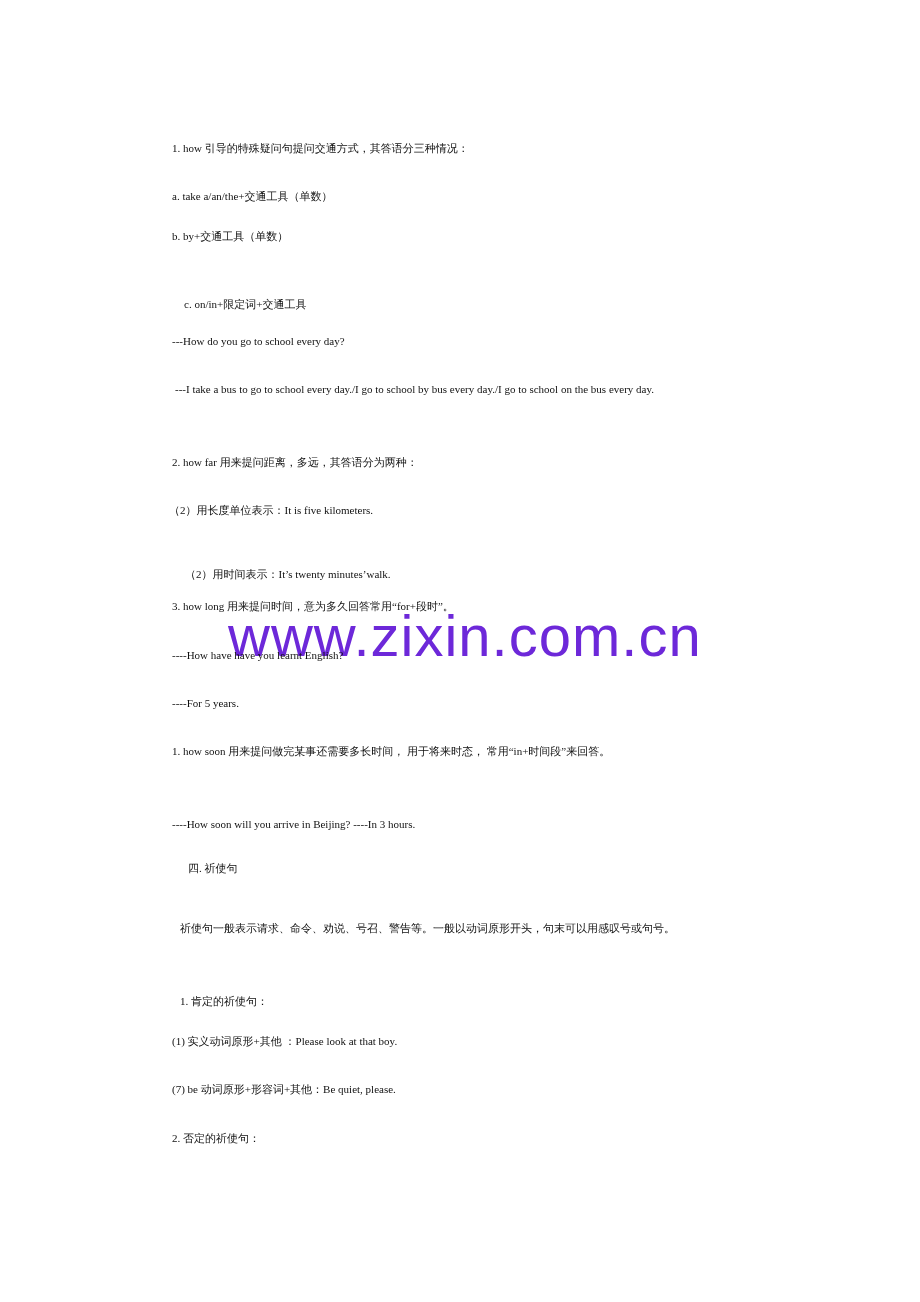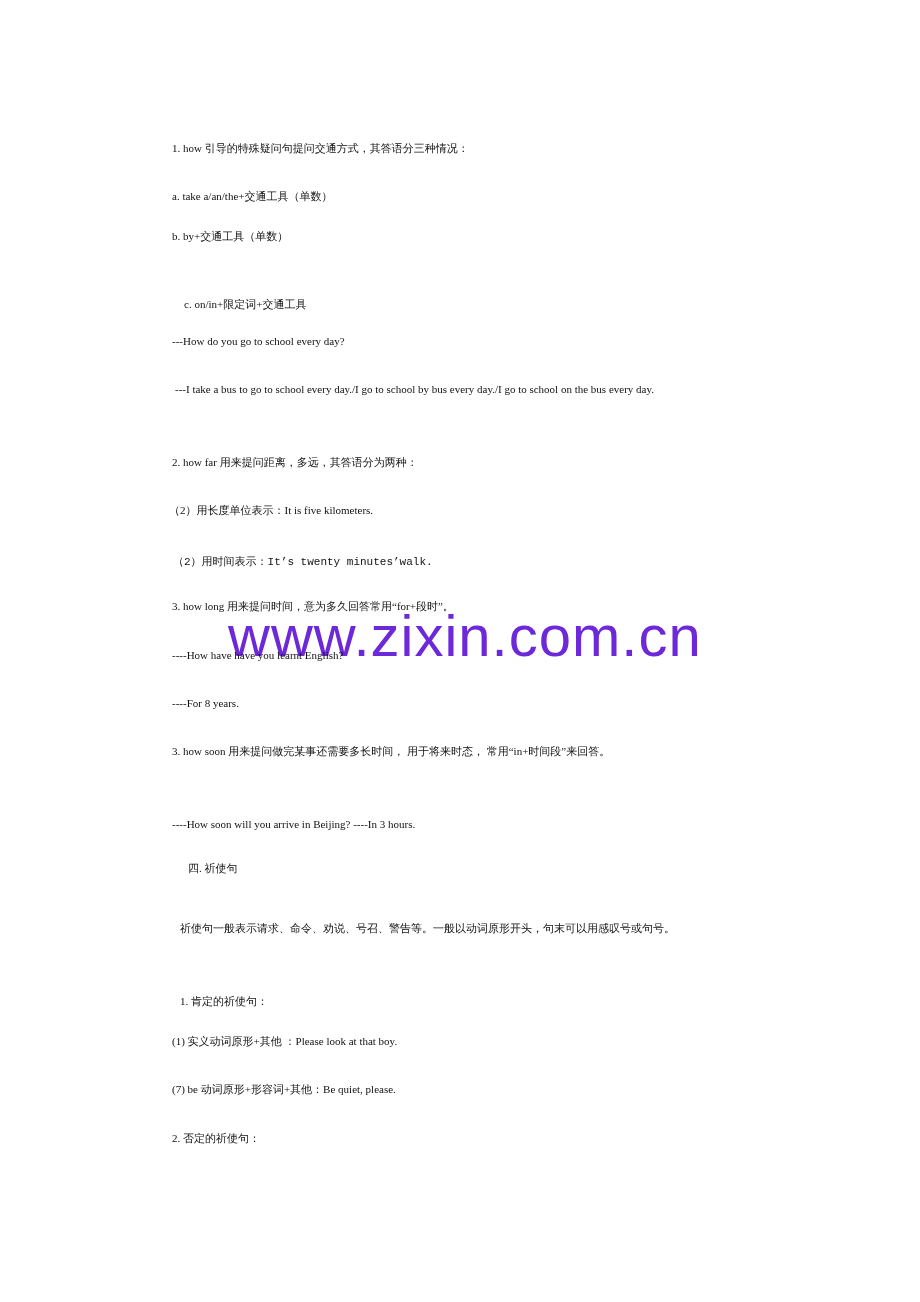--- a/index.html
+++ b/index.html
@@ -56,25 +56,25 @@
 
 <div class="page content">
   <p class="para" style="top:136px; margin:0;">1. how  引导的特殊疑问句提问交通方式，其答语分三种情况：</p>
   <p class="para" style="top:184px; margin:0;">a. take a/an/the+交通工具（单数）</p>
   <p class="para" style="top:224px; margin:0;">b. by+交通工具（单数）</p>
   <p class="para" style="top:280px; margin:12px;">c. on/in+限定词+交通工具</p>
   <p class="para" style="top:329px; margin:0;">---How do you go to school every day?</p>
   <p class="para indent-36" style="top:377px; margin:0;">---I take a bus to go to school every day./I go to school by bus every day./I go to school on the bus every day.</p>
   <p class="para" style="top:450px; margin:0;">2. how far  用来提问距离，多远，其答语分为两种：</p>
   <p class="para indent-30" style="top:498px; margin:0;">（2）用长度单位表示：It is five kilometers.</p>
-  <p class="para indent-30" style="top:546px; margin:4px;font-family:Liberation Mono, monospace;">（2）用时间表示：It’s twenty minutes’walk.</p>
+  <p class="para indent-30" style="top:546px; margin:16px;">（2）用时间表示：It’s twenty minutes’walk.</p>
   <p class="para" style="top:594px; margin:0;">3. how long  用来提问时间，意为多久回答常用“for+段时”。</p>
   <p class="para" style="top:643px; margin:0;">----How have have you learnt English?</p>
-  <p class="para" style="top:691px; margin:0;">----For 8 years.</p>
-  <p class="para" style="top:739px; margin:0;">3. how soon  用来提问做完某事还需要多长时间，  用于将来时态，  常用“in+时间段”来回答。</p>
+  <p class="para" style="top:691px; margin:0;">----For 5 years.</p>
+  <p class="para" style="top:739px; margin:0;">1. how soon  用来提问做完某事还需要多长时间，  用于将来时态，  常用“in+时间段”来回答。</p>
   <p class="para" style="top:812px; margin:0;">----How soon will you arrive in Beijing? ----In 3 hours.</p>
   <p class="para" style="top:840px; margin:16px;">四. 祈使句</p>
   <p class="para" style="top:908px; margin:8px;">祈使句一般表示请求、命令、劝说、号召、警告等。一般以动词原形开头，句末可以用感叹号或句号。</p>
   <p class="para" style="top:981px; margin:8px;">1. 肯定的祈使句：</p>
   <p class="para" style="top:1029px; margin:0;">(1)  实义动词原形+其他  ：Please look at that boy.</p>
   <p class="para" style="top:1077px; margin:0;">(7) be 动词原形+形容词+其他：Be quiet, please.</p>
   <p class="para" style="top:1126px; margin:0;">2. 否定的祈使句：</p>
 </div>
 
 </body></html>

